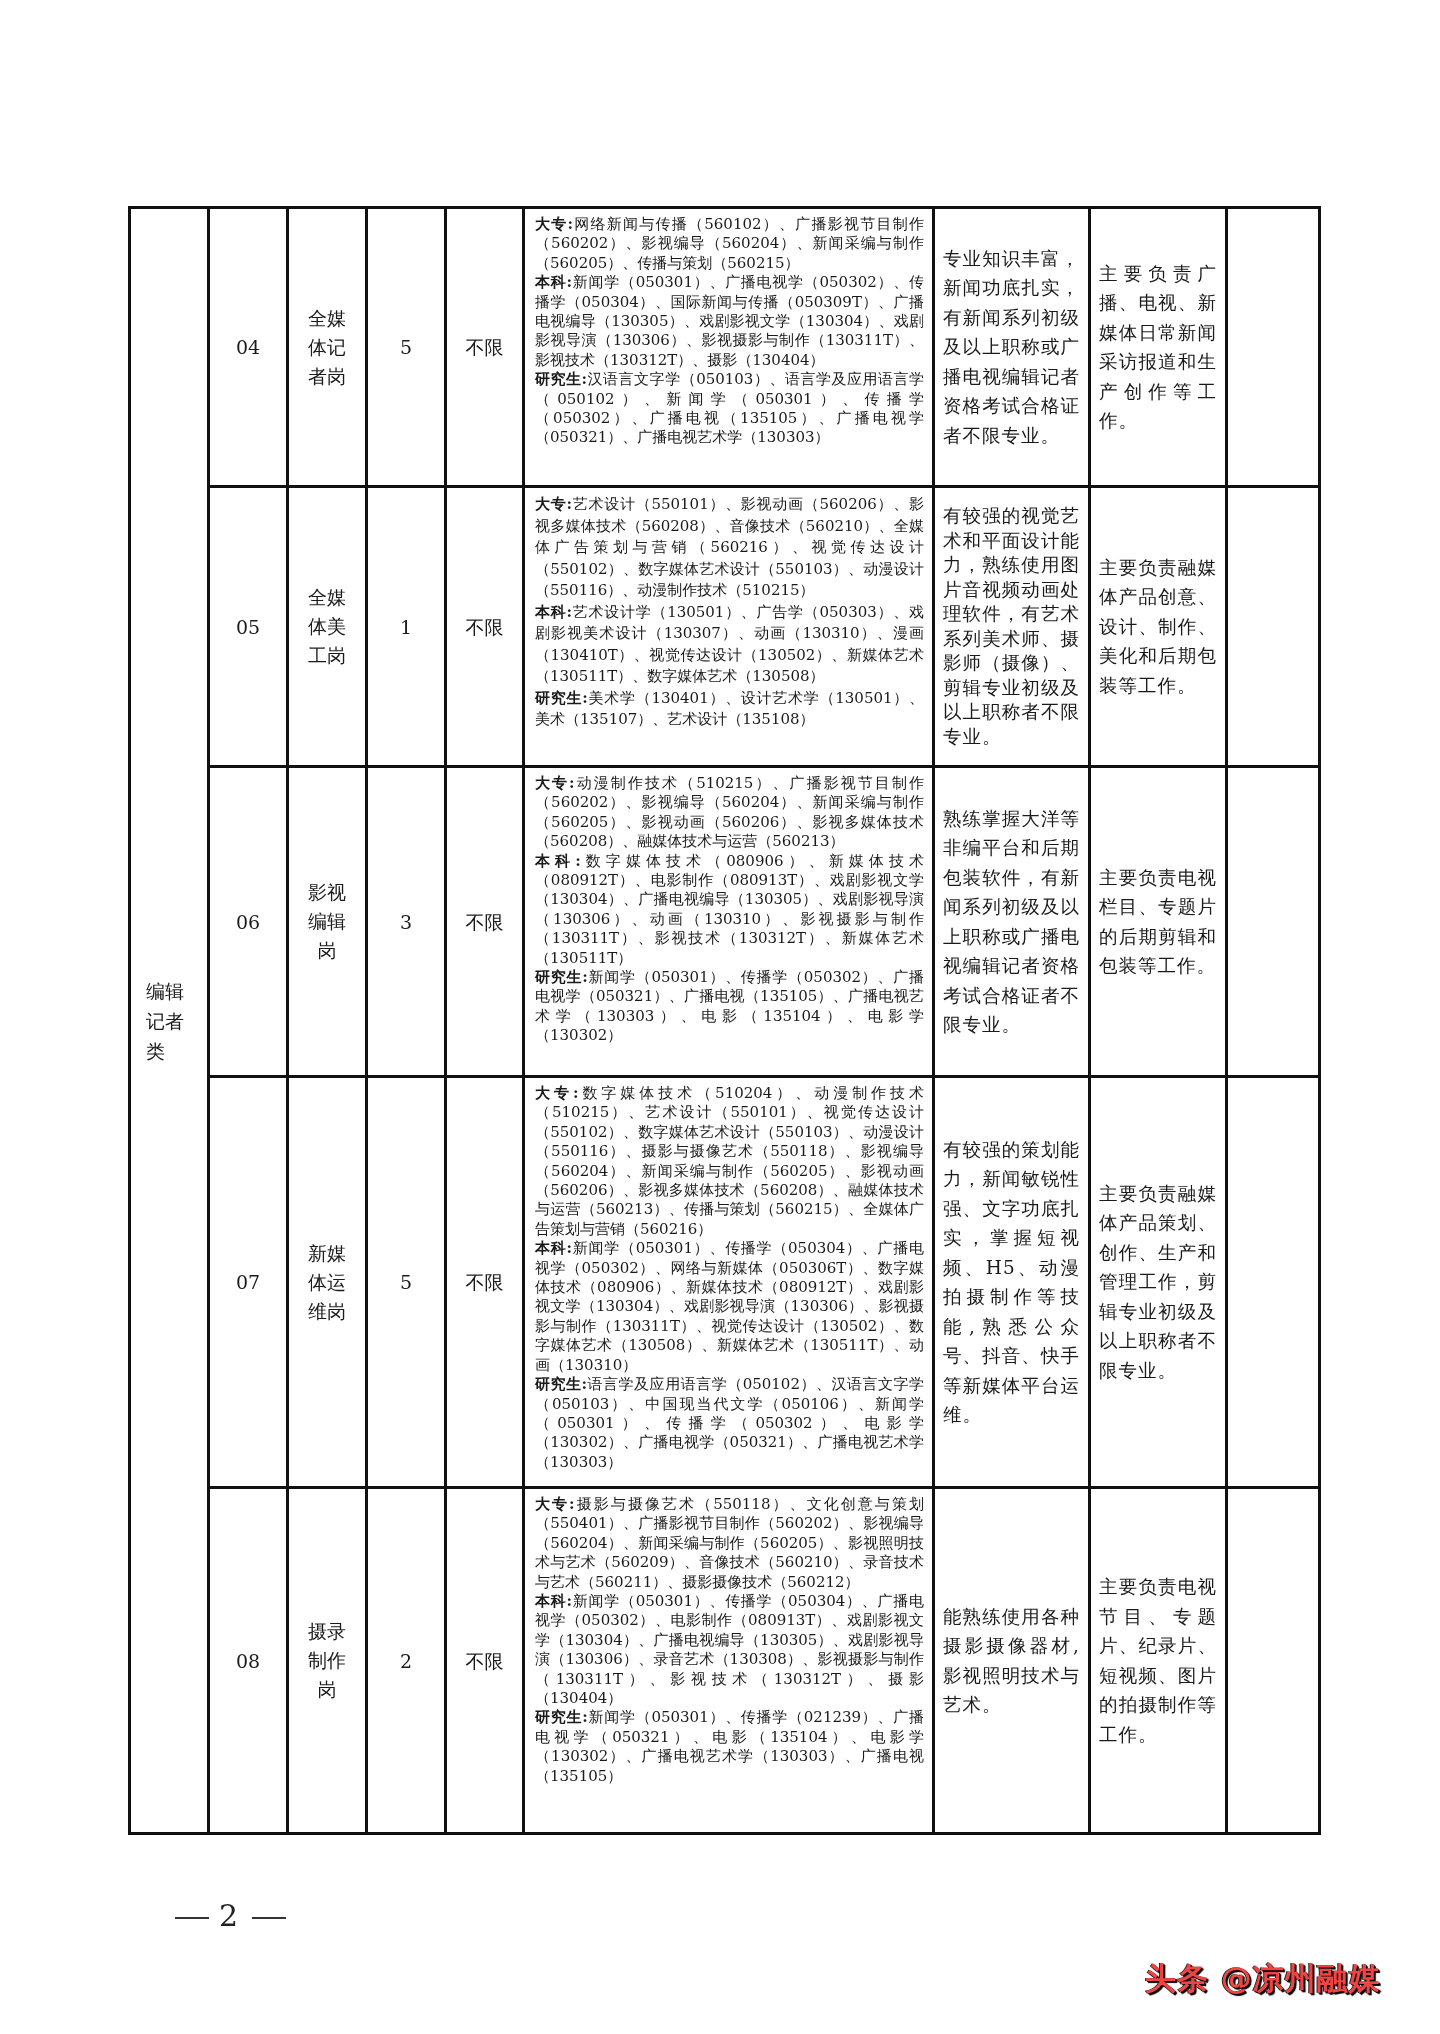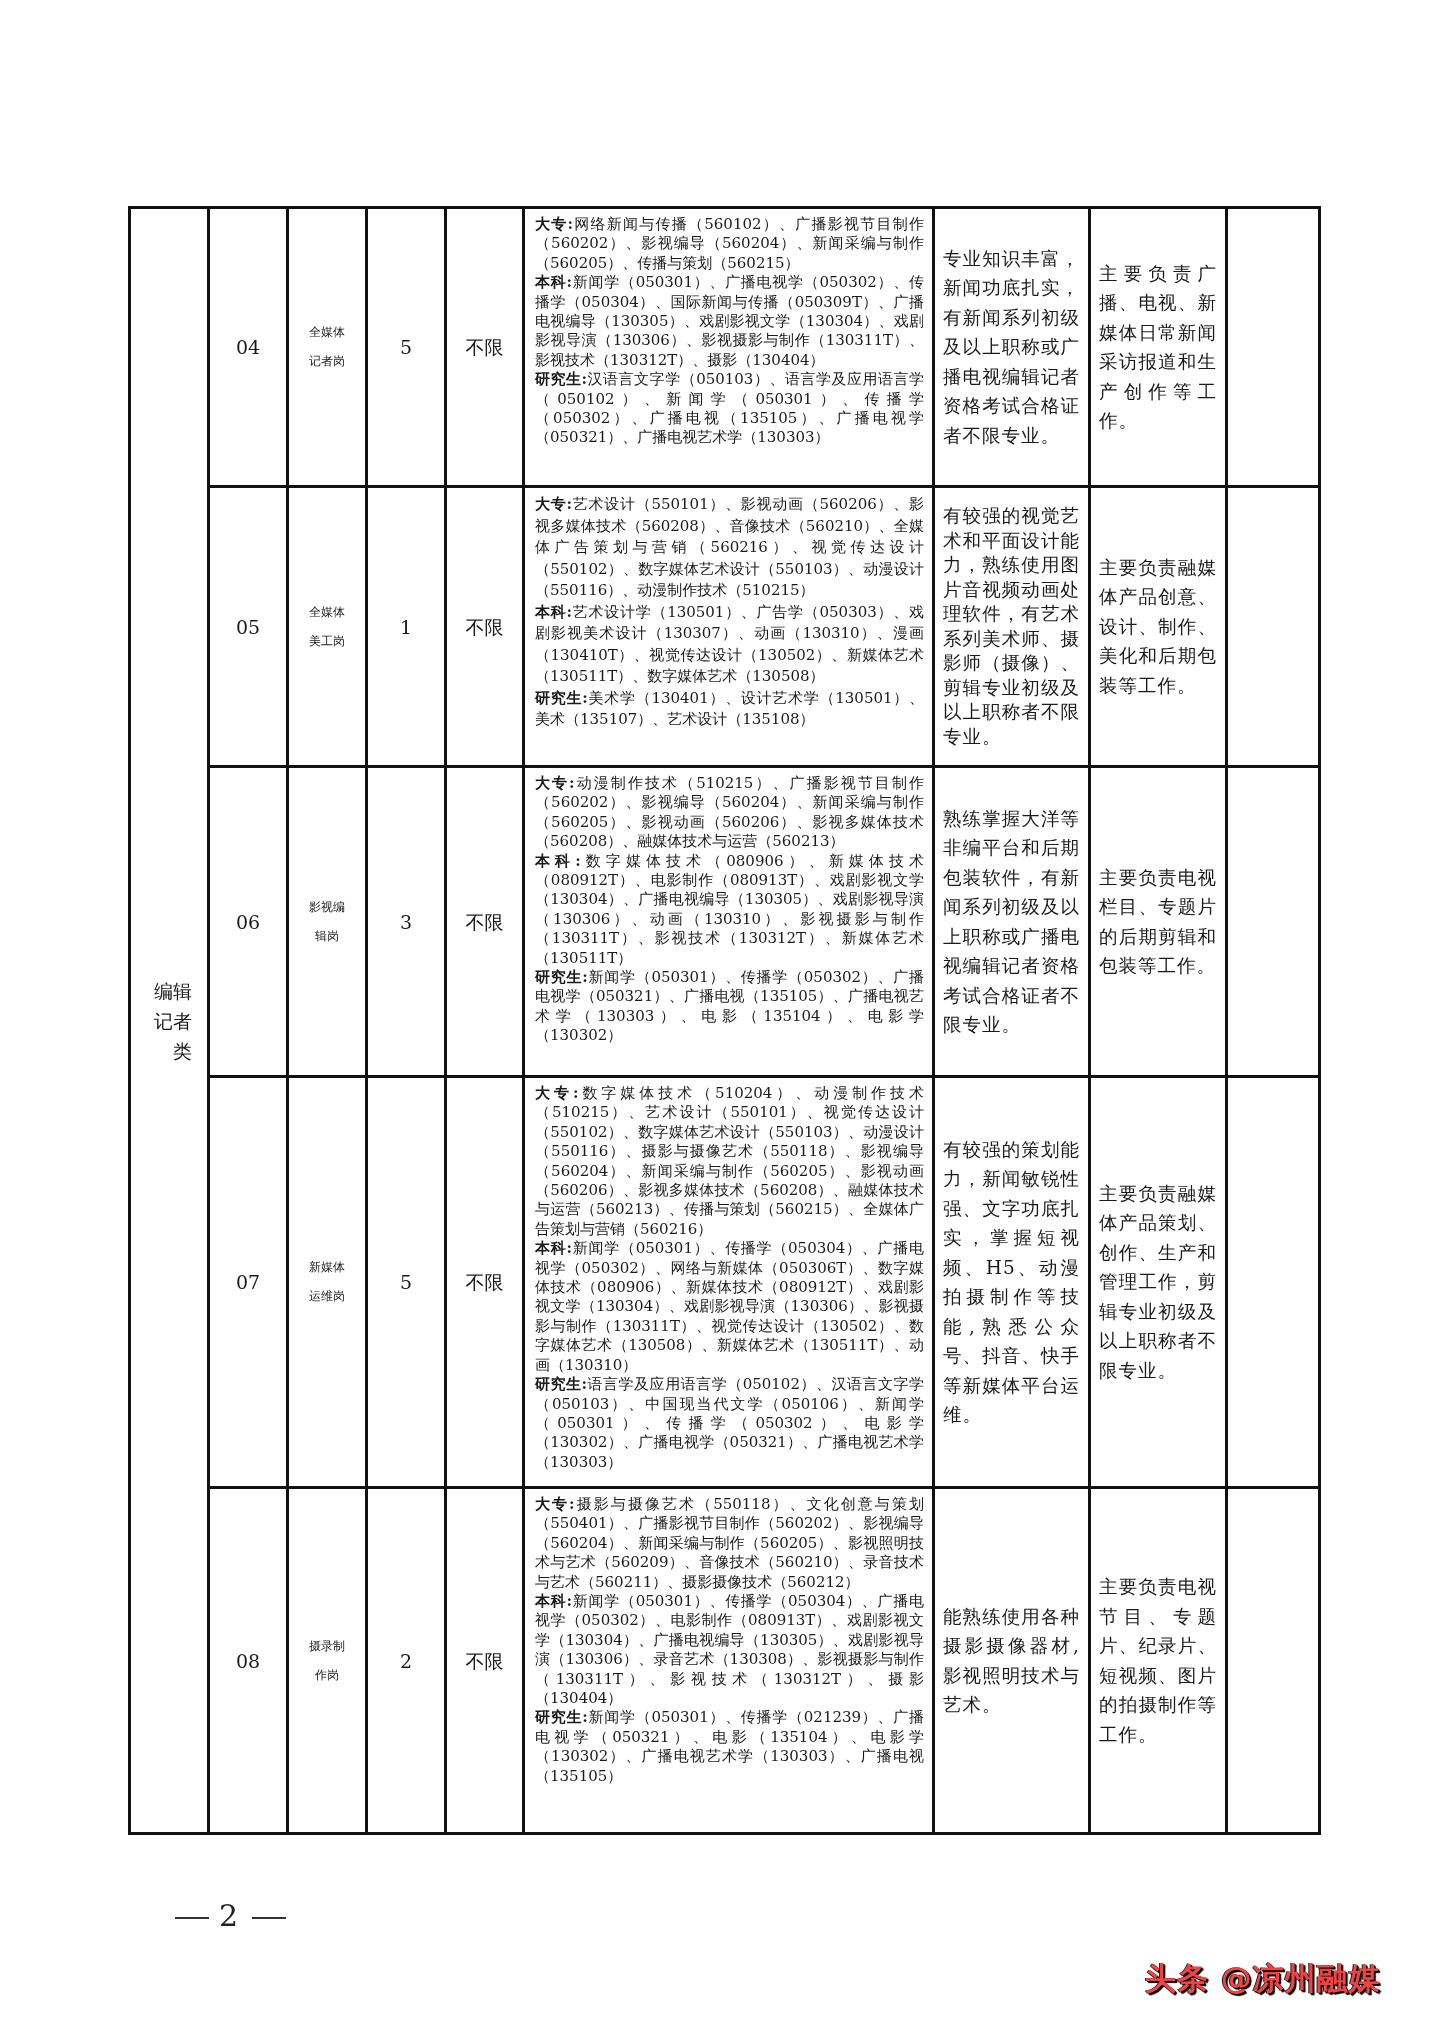--- a/index.html
+++ b/index.html
@@ -19,22 +19,22 @@
     }
     col.c-cat { width: 79px; }
     col.c-code { width: 79px; }
     col.c-name { width: 79px; }
     col.c-count { width: 79px; }
     col.c-age { width: 78px; }
     col.c-major { width: 410px; }
     col.c-req { width: 156px; }
     col.c-duty { width: 137px; }
     col.c-note { width: 93px; }
-    td.cat .vtext { display: inline-block; width: 46px; font-size: 19px; line-height: 30px; text-align: right; }
-    td.name .vtext { display: inline-block; width: 42px; font-size: 12px; line-height: 29px; }
+    td.cat .vtext { display: inline-block; width: 46px; font-size: 19px; line-height: 30px; text-align: left; }
+    td.name .vtext { display: inline-block; width: 42px; font-size: 19px; line-height: 29px; }
     td.major {
       text-align: left !important; vertical-align: top !important;
       font-size: 15px !important; line-height: 19.4px !important;
       padding: 6px 8px 6px 10px !important; text-align: justify !important;
     }
     td.major .lvl { font-weight: bold; }
     td.major .block { display: block; }
     td.req, td.duty {
       text-align: justify !important;
       font-size: 18.5px !important; line-height: 29.5px !important;

